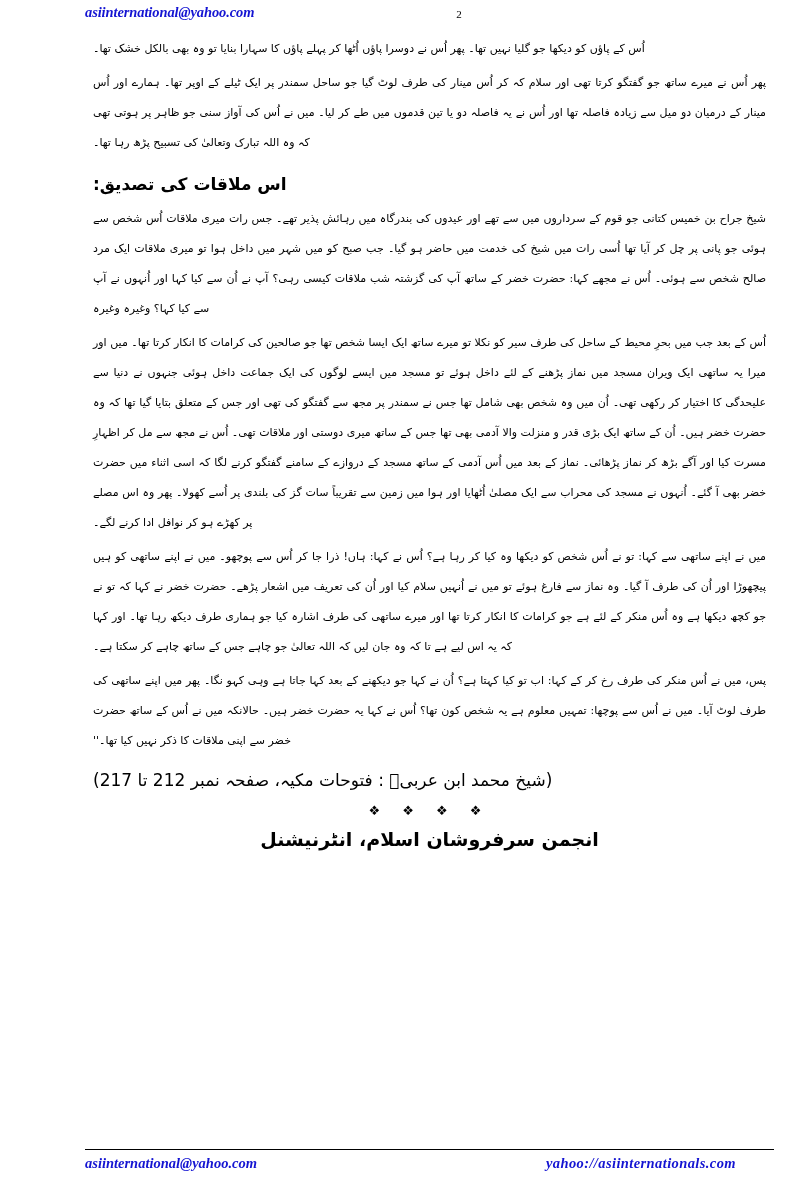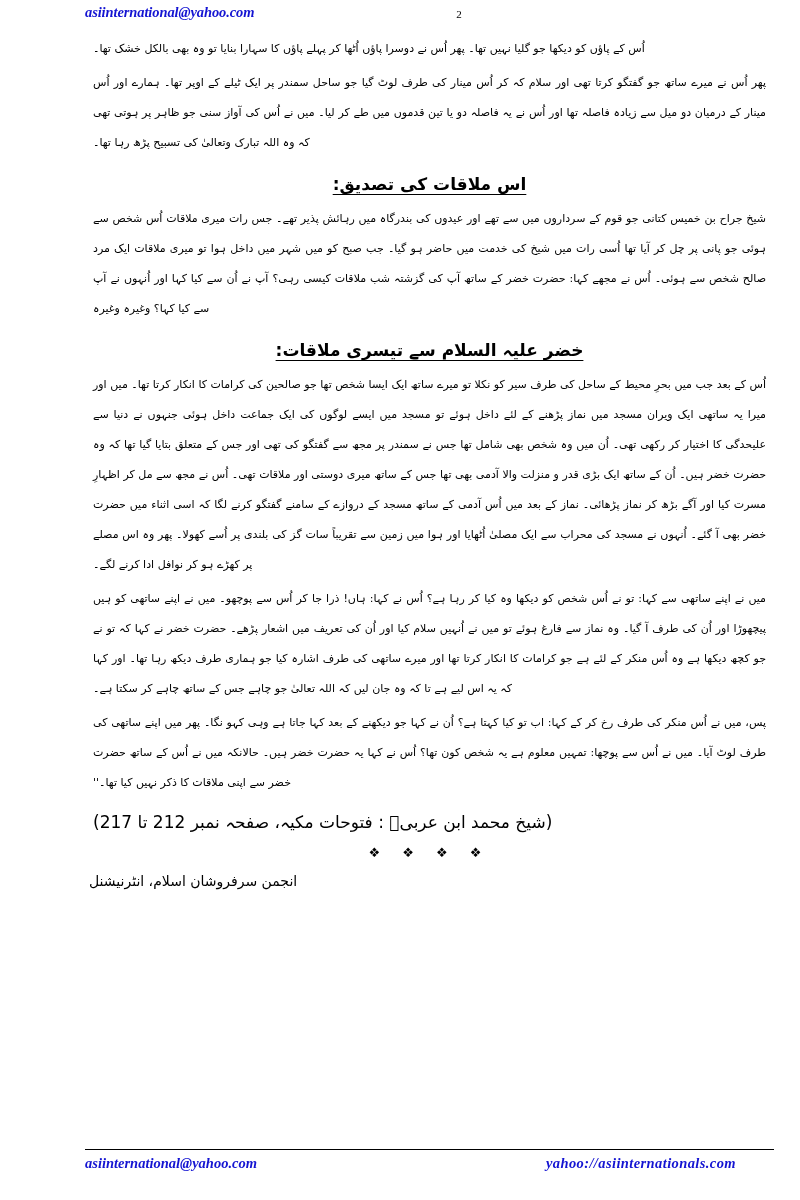--- a/index.html
+++ b/index.html
@@ -81,22 +81,21 @@
     text-justify: inter-word;
     text-align-last: left;
     padding: 0 4px;
   }
 
   h2.section-heading {
     margin: 12px 0 6px 0;
     font-size: 17px;
     font-weight: bold;
     line-height: 28px;
-    text-align: center;
-    text-decoration: underline;
+    text-align: left;
     text-underline-offset: 4px;
     padding: 0 4px;
   }
 
   .citation {
     margin: 12px 0 0 0;
     font-size: 17px;
     line-height: 24px;
     text-align: left;
     padding: 0 4px;
@@ -107,23 +106,23 @@
     margin: 10px 0 6px 0;
     text-align: center;
     font-size: 13px;
     letter-spacing: 9px;
     color: #000000;
     line-height: 18px;
   }
 
   .org-name {
     margin: 2px 0 0 0;
-    text-align: left;
-    font-size: 14px;
-    font-weight: normal;
+    text-align: center;
+    font-size: 19px;
+    font-weight: bold;
     line-height: 26px;
     font-family: "DejaVu Sans", "Liberation Sans", sans-serif;
     direction: rtl;
   }
 
   
   .page-footer {
     position: absolute;
     bottom: 28px;
     left: 26px;
@@ -170,21 +169,20 @@
   <div class="content urdu">
 
     <p class="para">اُس کے پاؤں کو دیکھا جو گلیا نہیں تھا۔ پھر اُس نے دوسرا پاؤں اُٹھا کر پہلے پاؤں کا سہارا بنایا تو وہ بھی بالکل خشک تھا۔</p>
 
     <p class="para">پھر اُس نے میرے ساتھ جو گفتگو کرتا تھی اور سلام کہ کر اُس مینار کی طرف لوٹ گیا جو ساحل سمندر پر ایک ٹیلے کے اوپر تھا۔ ہمارے اور اُس مینار کے درمیان دو میل سے زیادہ فاصلہ تھا اور اُس نے یہ فاصلہ دو یا تین قدموں میں طے کر لیا۔ میں نے اُس کی آواز سنی جو ظاہر پر ہوتی تھی کہ وہ اللہ تبارک وتعالیٰ کی تسبیح پڑھ رہا تھا۔</p>
 
     <h2 class="section-heading">اس ملاقات کی تصدیق:</h2>
 
     <p class="para">شیخ جراح بن خمیس کتانی جو قوم کے سرداروں میں سے تھے اور عیدوں کی بندرگاہ میں رہائش پذیر تھے۔ جس رات میری ملاقات اُس شخص سے ہوئی جو پانی پر چل کر آیا تھا اُسی رات میں شیخ کی خدمت میں حاضر ہو گیا۔ جب صبح کو میں شہر میں داخل ہوا تو میری ملاقات ایک مرد صالح شخص سے ہوئی۔ اُس نے مجھے کہا: حضرت خضر کے ساتھ آپ کی گزشتہ شب ملاقات کیسی رہی؟ آپ نے اُن سے کیا کہا اور اُنہوں نے آپ سے کیا کہا؟ وغیرہ وغیرہ</p>
 
-    <h2 class="section-heading">خضر علیہ السلام سے تیسری ملاقات:</h2>
 
     <p class="para">اُس کے بعد جب میں بحرِ محیط کے ساحل کی طرف سیر کو نکلا تو میرے ساتھ ایک ایسا شخص تھا جو صالحین کی کرامات کا انکار کرتا تھا۔ میں اور میرا یہ ساتھی ایک ویران مسجد میں نماز پڑھنے کے لئے داخل ہوئے تو مسجد میں ایسے لوگوں کی ایک جماعت داخل ہوئی جنہوں نے دنیا سے علیحدگی کا اختیار کر رکھی تھی۔ اُن میں وہ شخص بھی شامل تھا جس نے سمندر پر مجھ سے گفتگو کی تھی اور جس کے متعلق بتایا گیا تھا کہ وہ حضرت خضر ہیں۔ اُن کے ساتھ ایک بڑی قدر و منزلت والا آدمی بھی تھا جس کے ساتھ میری دوستی اور ملاقات تھی۔ اُس نے مجھ سے مل کر اظہارِ مسرت کیا اور آگے بڑھ کر نماز پڑھائی۔ نماز کے بعد میں اُس آدمی کے ساتھ مسجد کے دروازے کے سامنے گفتگو کرنے لگا کہ اسی اثناء میں حضرت خضر بھی آ گئے۔ اُنہوں نے مسجد کی محراب سے ایک مصلیٰ اُٹھایا اور ہوا میں زمین سے تقریباً سات گز کی بلندی پر اُسے کھولا۔ پھر وہ اس مصلے پر کھڑے ہو کر نوافل ادا کرنے لگے۔</p>
 
     <p class="para">میں نے اپنے ساتھی سے کہا: تو نے اُس شخص کو دیکھا وہ کیا کر رہا ہے؟ اُس نے کہا: ہاں! ذرا جا کر اُس سے پوچھو۔ میں نے اپنے ساتھی کو ہیں پیچھوڑا اور اُن کی طرف آ گیا۔ وہ نماز سے فارغ ہوئے تو میں نے اُنہیں سلام کیا اور اُن کی تعریف میں اشعار پڑھے۔ حضرت خضر نے کہا کہ تو نے جو کچھ دیکھا ہے وہ اُس منکر کے لئے ہے جو کرامات کا انکار کرتا تھا اور میرے ساتھی کی طرف اشارہ کیا جو ہماری طرف دیکھ رہا تھا۔ اور کہا کہ یہ اس لیے ہے تا کہ وہ جان لیں کہ اللہ تعالیٰ جو چاہے جس کے ساتھ چاہے کر سکتا ہے۔</p>
 
     <p class="para">پس، میں نے اُس منکر کی طرف رخ کر کے کہا: اب تو کیا کہتا ہے؟ اُن نے کہا جو دیکھنے کے بعد کہا جاتا ہے وہی کہو نگا۔ پھر میں اپنے ساتھی کی طرف لوٹ آیا۔ میں نے اُس سے پوچھا: تمہیں معلوم ہے یہ شخص کون تھا؟ اُس نے کہا یہ حضرت خضر ہیں۔ حالانکہ میں نے اُس کے ساتھ حضرت خضر سے اپنی ملاقات کا ذکر نہیں کیا تھا۔''</p>
 
     <p class="citation urdu">(شیخ محمد ابن عربیؒ : فتوحات مکیہ، صفحہ نمبر 212 تا 217)</p>
 
     <div class="ornaments">❖ ❖ ❖ ❖</div>

